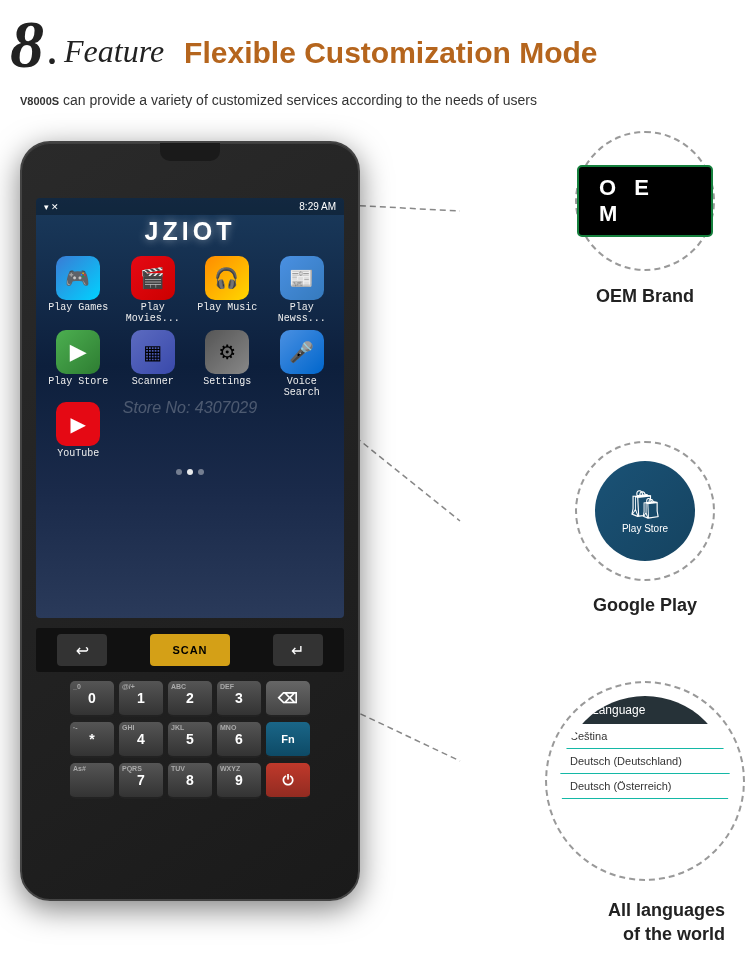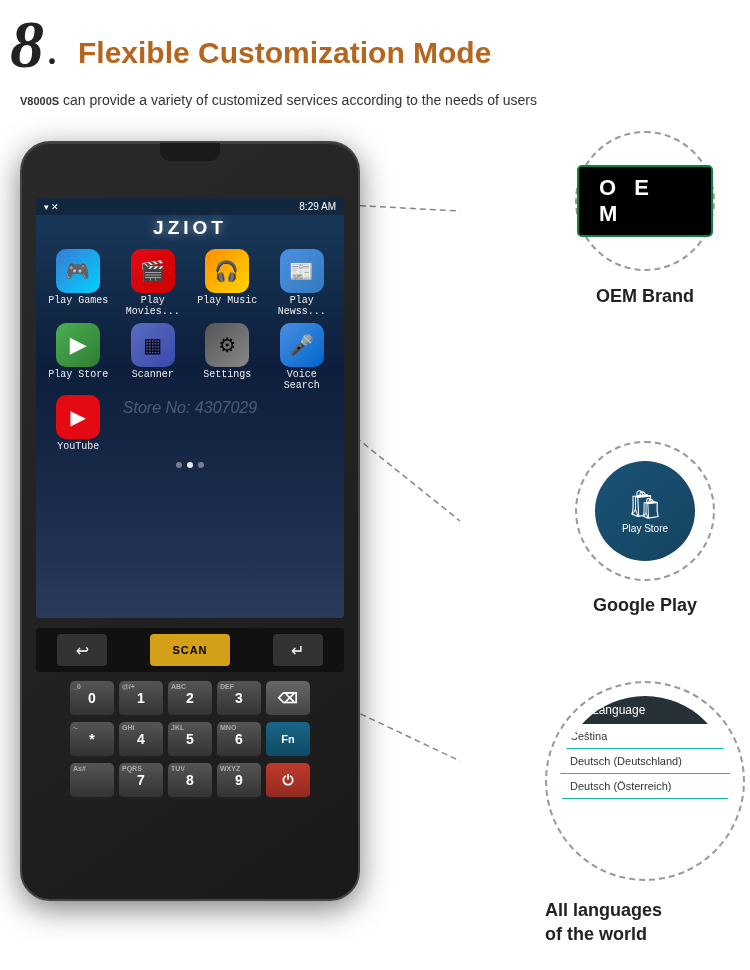--- a/index.html
+++ b/index.html
@@ -134,21 +134,21 @@
       display: flex;
       gap: 3px;
       align-items: center;
       font-size: 9px;
     }
 
     
     .phone-brand {
       text-align: center;
       color: #fff;
-      font-size: 19px;
+      font-size: 25px;
       font-weight: bold;
       letter-spacing: 4px;
       margin-top: 2px;
       text-shadow: 0 0 8px rgba(255,255,255,0.5);
     }
 
     
     .app-grid {
       display: grid;
       grid-template-columns: repeat(4, 1fr);
@@ -425,21 +425,21 @@
       font-size: 11px;
       color: #333;
       border-bottom: 1px solid #14b8a6;
     }
 
     .all-lang-label {
       position: absolute;
       top: 778px;
       right: 10px;
       width: 180px;
-      text-align: left;
+      text-align: right;
       font-size: 18px;
       font-weight: bold;
       color: #222;
       line-height: 1.3;
     }
 
     
     svg.connectors {
       position: absolute;
       top: 0;
@@ -448,20 +448,21 @@
       height: 840px;
       pointer-events: none;
     }
   </style>
 </head>
 <body>
 
 <div class="header">
   <span class="header-number">8</span>
   <span class="header-dot">.</span>
+  <span class="header-feature">Feature</span>
   <span class="header-title">Flexible Customization Mode</span>
 </div>
 
 <div class="description">
   <span class="brand-name">V8000S</span><span> can provide a variety of customized services according to the needs of users</span>
 </div>
 
 <div class="main-content">
 
   <svg class="connectors">

